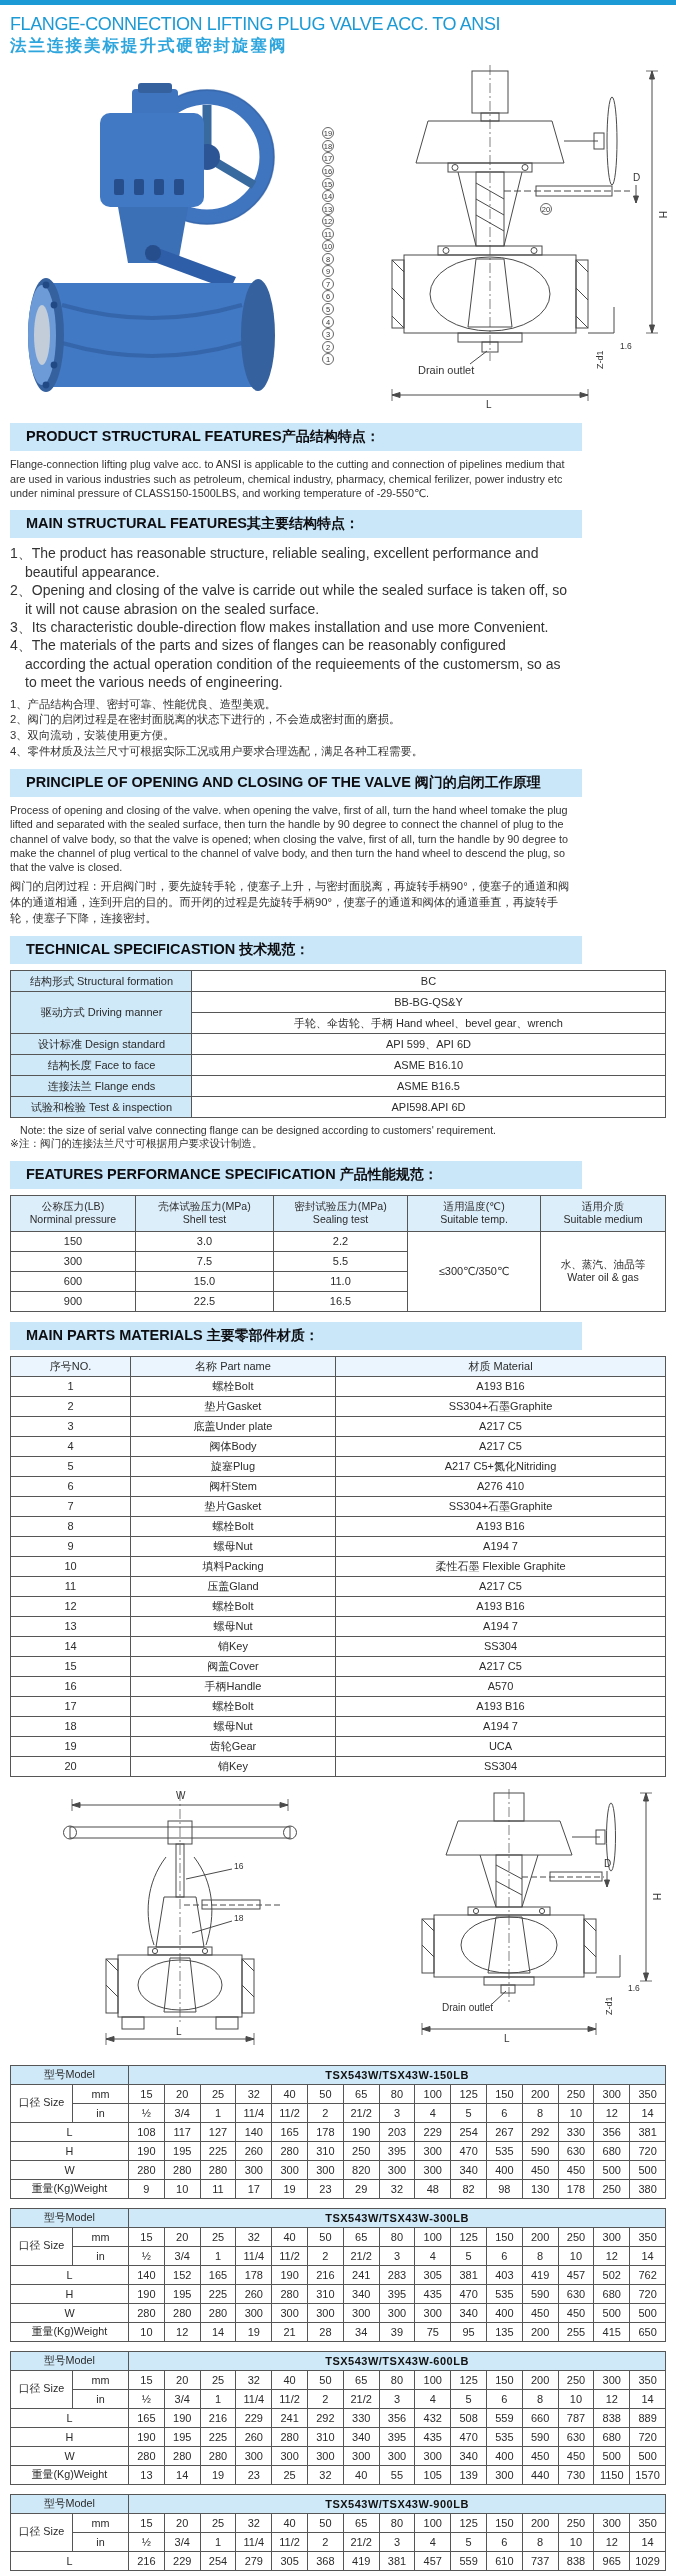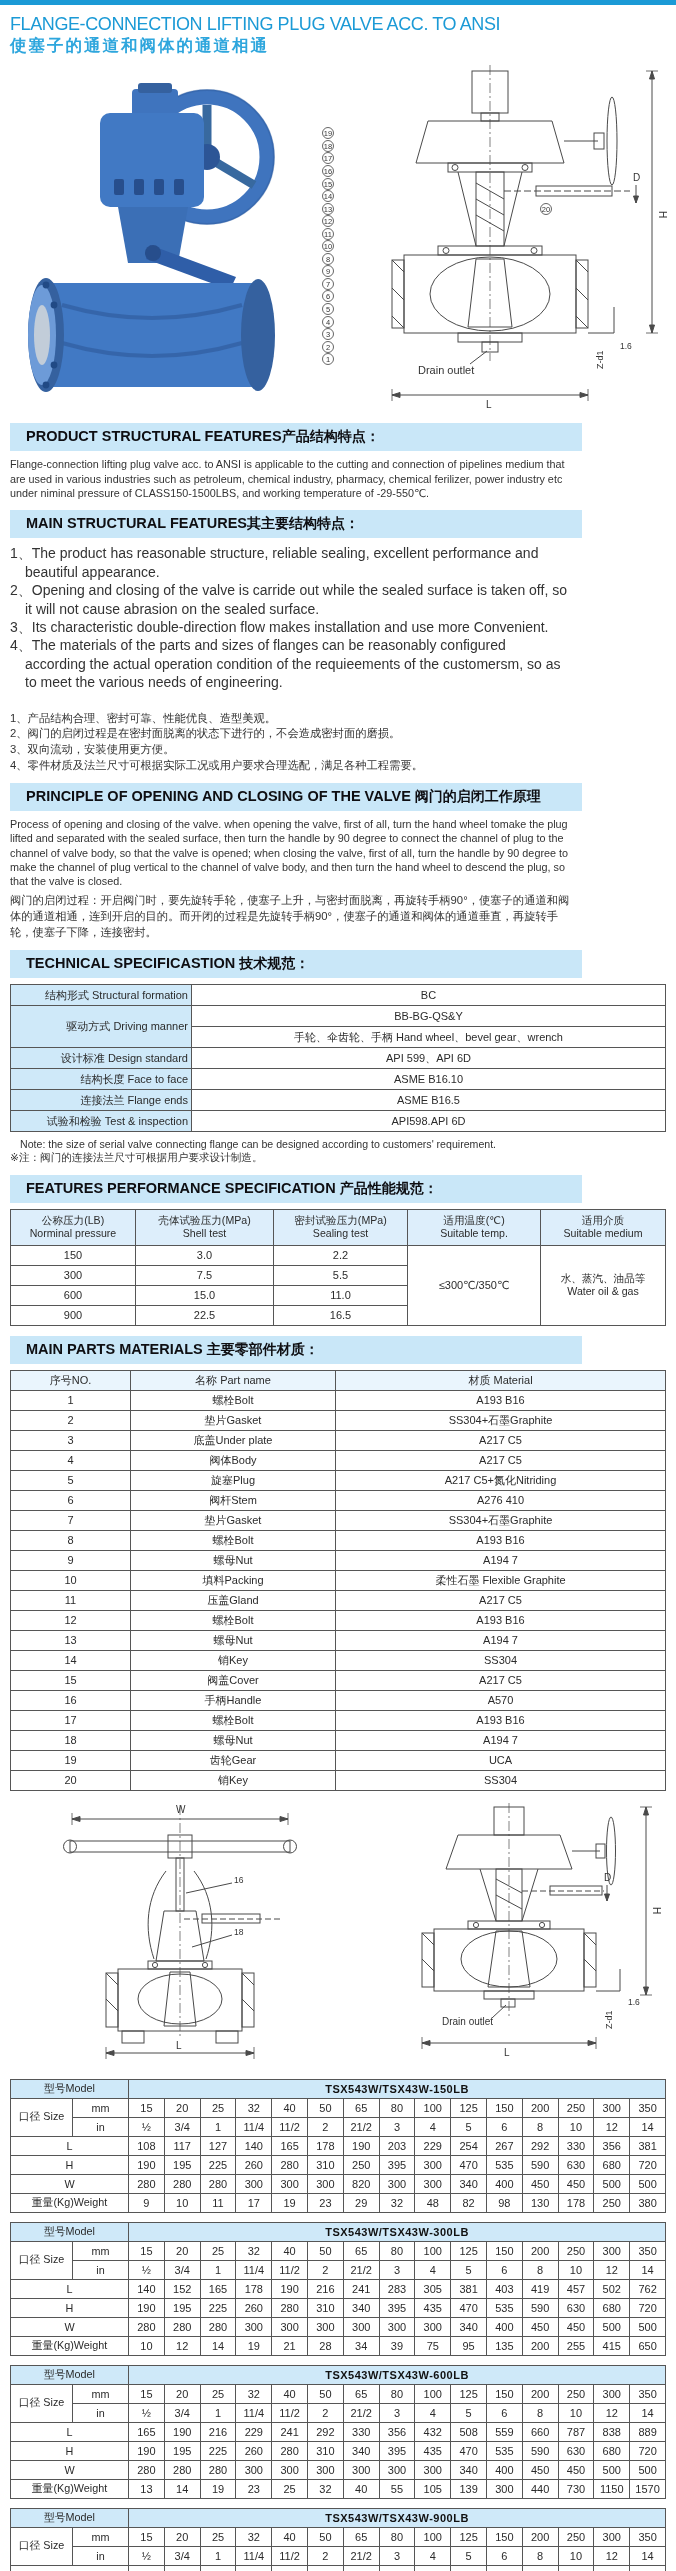--- a/index.html
+++ b/index.html
@@ -25,26 +25,26 @@
   svg text{font-family:"Liberation Sans","DejaVu Sans",sans-serif}
   
   .sec{margin:10px 10px 0 10px}
   .sec-h{background:#c9e7f8;padding:5px 0 5px 16px;font-weight:700;font-size:14.5px;color:#0e0e12;width:572px}
   .sec-h .cn{font-size:14px}
   .sec-body{padding:6px 0 0 0}
   .para{font-size:10.8px;line-height:1.32;color:#333;width:560px}
   .para.cn{font-size:11.3px;line-height:1.38}
   .feat-item{font-size:14px;line-height:1.32;color:#333;width:560px;padding-left:15px;text-indent:-15px}
   .feat-cn .feat-item{font-size:11.3px;line-height:1.38}
-  .feat-cn{margin-top:19px}
+  .feat-cn{margin-top:5px}
   
   table{border-collapse:collapse;width:656px;font-size:11px;text-align:center;color:#2b2b2b;table-layout:fixed}
   td{border:1px solid #565656;padding:2px 3px;vertical-align:middle}
   .spec td{height:21px}
-  .spec .lt{background:#cfe9f9;text-align:right;padding-left:4px;width:181px;font-size:11px}
+  .spec .lt{background:#cfe9f9;text-align:center;padding-left:4px;width:181px;font-size:11px}
   .note{font-size:10.6px;line-height:1.35;margin-top:6px;color:#333}
   .perf .hcell{background:#ddeefb;height:36px}
   .perf td{height:20px}
   .cl{display:block;font-size:10.6px;line-height:1.25}
   .parts td{height:19.5px}
   .parts .phead td{background:#eaf5fd}
   .parts .c-no{width:120px}
   .parts .c-name{width:205px}
   
   .mtab{margin-top:9px}
@@ -55,21 +55,21 @@
   .mtabs{margin:12px 10px 0 10px;padding-bottom:14px}
 </style>
 </head>
 <body>
 
 <div class="page">
   <div class="topbar"></div>
 
   <div class="hdr">
     <div class="t-en">FLANGE-CONNECTION LIFTING PLUG VALVE ACC. TO ANSI</div>
-    <div class="t-cn">使塞子的通道和阀体的通道相通</div>
+    <div class="t-cn">法兰连接美标提升式硬密封旋塞阀</div>
   </div>
 
   <div class="figs-top">
     <div class="photo">
       <svg viewBox="0 0 298 352" width="298" height="352">
         <circle cx="205" cy="96" r="60" fill="none" stroke="#3f74be" stroke-width="15"></circle>
         <circle cx="205" cy="96" r="67" fill="none" stroke="#2c5596" stroke-width="2" opacity=".35"></circle>
         <g stroke="#38699f" stroke-width="9">
           <line x1="205" y1="96" x2="205" y2="44"></line>
           <line x1="205" y1="96" x2="158" y2="124"></line>

